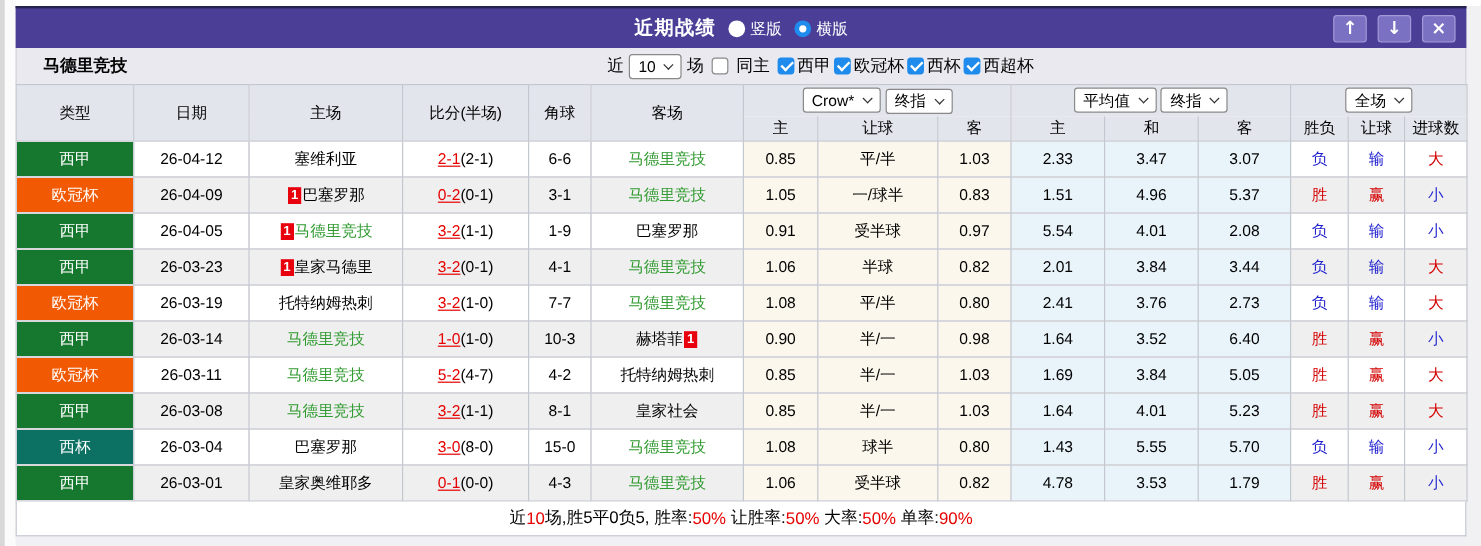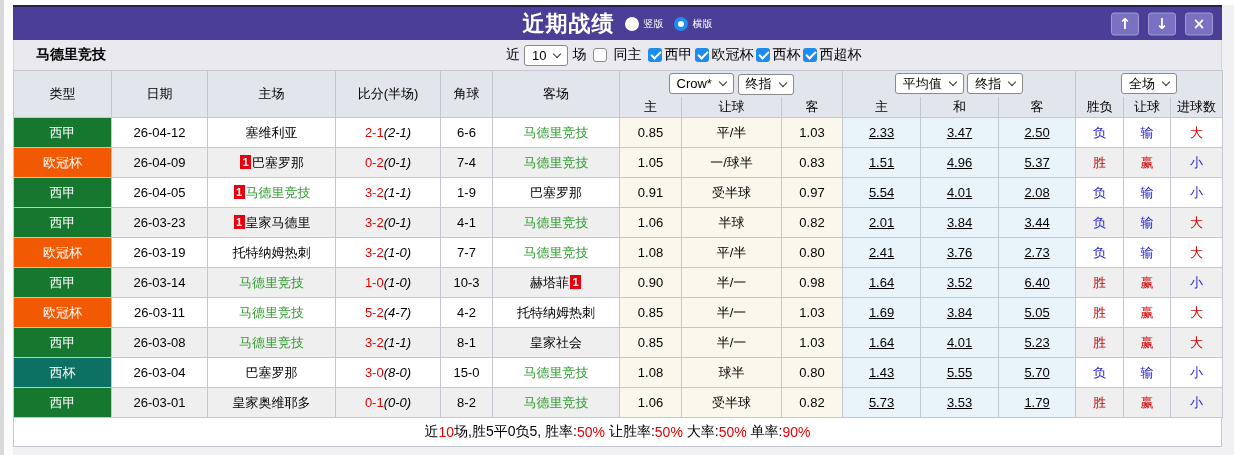--- a/index.html
+++ b/index.html
@@ -17,22 +17,22 @@
 
   .panel { position: absolute; left: 13px; top: 5px; width: 1209px; }
 
   
   .titlebar {
     height: 35px; background: var(--header-purple, #4a3e96);
     border-top: 2px solid #25224f;
     display: flex; align-items: center; position: relative;
   }
   .tb-center { flex: 1; display: flex; justify-content: center; align-items: center; gap: 10px; }
-  .tb-title { color: #fff; font-weight: bold; font-size: 22px; letter-spacing: 1px; }
-  .radio-item { display: inline-flex; align-items: center; gap: 5px; color: #fff; font-size: 10px; cursor: pointer; }
+  .tb-title { color: #fff; font-weight: bold; font-size: 16px; letter-spacing: 1px; }
+  .radio-item { display: inline-flex; align-items: center; gap: 5px; color: #fff; font-size: 13px; cursor: pointer; }
   .radio { display: inline-block; width: 14px; height: 14px; border-radius: 50%; }
   .radio.plain { background: #fff; }
   .radio.ring { background: #fff; border: 4px solid var(--check-blue, #1f8ced); }
   .tb-buttons { position: absolute; right: 9px; top: 50%; transform: translateY(-50%); display: flex; gap: 9px; }
   .tb-btn {
     width: 28px; height: 23px; background: #7b71c2; border: 1px solid #a29ad8; border-radius: 3px;
     color: #fff; display: flex; align-items: center; justify-content: center;
     font-size: 15px; font-weight: bold; cursor: pointer; line-height: 1;
     font-family: "DejaVu Sans", sans-serif;
   }
@@ -70,25 +70,25 @@
   table.results-table { width: 1209px; border-collapse: collapse; table-layout: fixed; text-align: center; }
   .results-table th, .results-table td { border: 1px solid #c3c7cf; font-weight: normal; overflow: hidden; }
   thead th { background: #e2e5ec; height: 21px; font-size: 13px; }
   thead tr.hrow1 th { border-bottom: none; }
   thead tr.hrow2 th { border-top: none; }
   thead tr.hrow1 th.sel-cell { padding: 2px 0; }
   tbody td { height: 30px; font-size: 13px; }
   tbody tr.odd td { background: #ffffff; }
   tbody tr.even td { background: #efefef; }
   tbody td.hcp { background: #fcf7ec !important; }
-  tbody td.avg { background: #e9f3fa !important; text-decoration: underline; }
+  tbody td.avg { background: #e9f3fa !important; }
   td.c-type { color: #fff; }
   .t-green { color: var(--team-green, #2f9a2f); }
-  .score-ft { color: var(--score-red, #e60000); }
-  .score-ht { color: #000; font-style: italic; }
+  .score-ft { color: var(--score-red, #e60000); text-decoration: underline; }
+  .score-ht { color: #000; }
   .res-red { color: var(--win-red, #d40000); }
   .res-blue { color: var(--lose-blue, #2323cf); }
   .badge1 {
     display: inline-block; background: var(--badge-red, #e8000d); color: #fff;
     width: 11px; height: 14px; line-height: 14px; font-size: 11px; font-weight: bold;
     text-align: center; vertical-align: 1px; margin: 0 1px;
   }
 
   
   .footer {
@@ -230,31 +230,31 @@
     <td class="c-date">26-04-12</td>
     <td class="c-home"><span>塞维利亚</span></td>
     <td class="c-score"><span class="score-ft">2-1</span><span class="score-ht">(2-1)</span></td>
     <td class="c-corner">6-6</td>
     <td class="c-away"><span class="t-green">马德里竞技</span></td>
     <td class="hcp">0.85</td>
     <td class="hcp">平/半</td>
     <td class="hcp">1.03</td>
     <td class="avg">2.33</td>
     <td class="avg">3.47</td>
-    <td class="avg">2.50</td>
+    <td class="avg">3.07</td>
     <td class="c-res res-blue">负</td>
     <td class="c-res res-blue">输</td>
     <td class="c-res res-red">大</td>
   </tr>
         <tr class="even">
     <td class="c-type" style="background: rgb(241, 90, 3);">欧冠杯</td>
     <td class="c-date">26-04-09</td>
     <td class="c-home"><span class="badge1">1</span><span>巴塞罗那</span></td>
     <td class="c-score"><span class="score-ft">0-2</span><span class="score-ht">(0-1)</span></td>
-    <td class="c-corner">7-4</td>
+    <td class="c-corner">3-1</td>
     <td class="c-away"><span class="t-green">马德里竞技</span></td>
     <td class="hcp">1.05</td>
     <td class="hcp">一/球半</td>
     <td class="hcp">0.83</td>
     <td class="avg">1.51</td>
     <td class="avg">4.96</td>
     <td class="avg">5.37</td>
     <td class="c-res res-red">胜</td>
     <td class="c-res res-red">赢</td>
     <td class="c-res res-blue">小</td>
@@ -376,26 +376,26 @@
     <td class="avg">5.70</td>
     <td class="c-res res-blue">负</td>
     <td class="c-res res-blue">输</td>
     <td class="c-res res-blue">小</td>
   </tr>
         <tr class="even">
     <td class="c-type" style="background: rgb(21, 120, 46);">西甲</td>
     <td class="c-date">26-03-01</td>
     <td class="c-home"><span>皇家奥维耶多</span></td>
     <td class="c-score"><span class="score-ft">0-1</span><span class="score-ht">(0-0)</span></td>
-    <td class="c-corner">8-2</td>
+    <td class="c-corner">4-3</td>
     <td class="c-away"><span class="t-green">马德里竞技</span></td>
     <td class="hcp">1.06</td>
     <td class="hcp">受半球</td>
     <td class="hcp">0.82</td>
-    <td class="avg">5.73</td>
+    <td class="avg">4.78</td>
     <td class="avg">3.53</td>
     <td class="avg">1.79</td>
     <td class="c-res res-red">胜</td>
     <td class="c-res res-red">赢</td>
     <td class="c-res res-blue">小</td>
   </tr>
       </tbody>
   </table>
 
   <div class="footer"><span style="color: rgb(0, 0, 0);">近</span><span style="color: rgb(230, 0, 0);">10</span><span style="color: rgb(0, 0, 0);">场,胜5平0负5, 胜率:</span><span style="color: rgb(230, 0, 0);">50%</span><span style="color: rgb(0, 0, 0);"> 让胜率:</span><span style="color: rgb(230, 0, 0);">50%</span><span style="color: rgb(0, 0, 0);"> 大率:</span><span style="color: rgb(230, 0, 0);">50%</span><span style="color: rgb(0, 0, 0);"> 单率:</span><span style="color: rgb(230, 0, 0);">90%</span></div>

